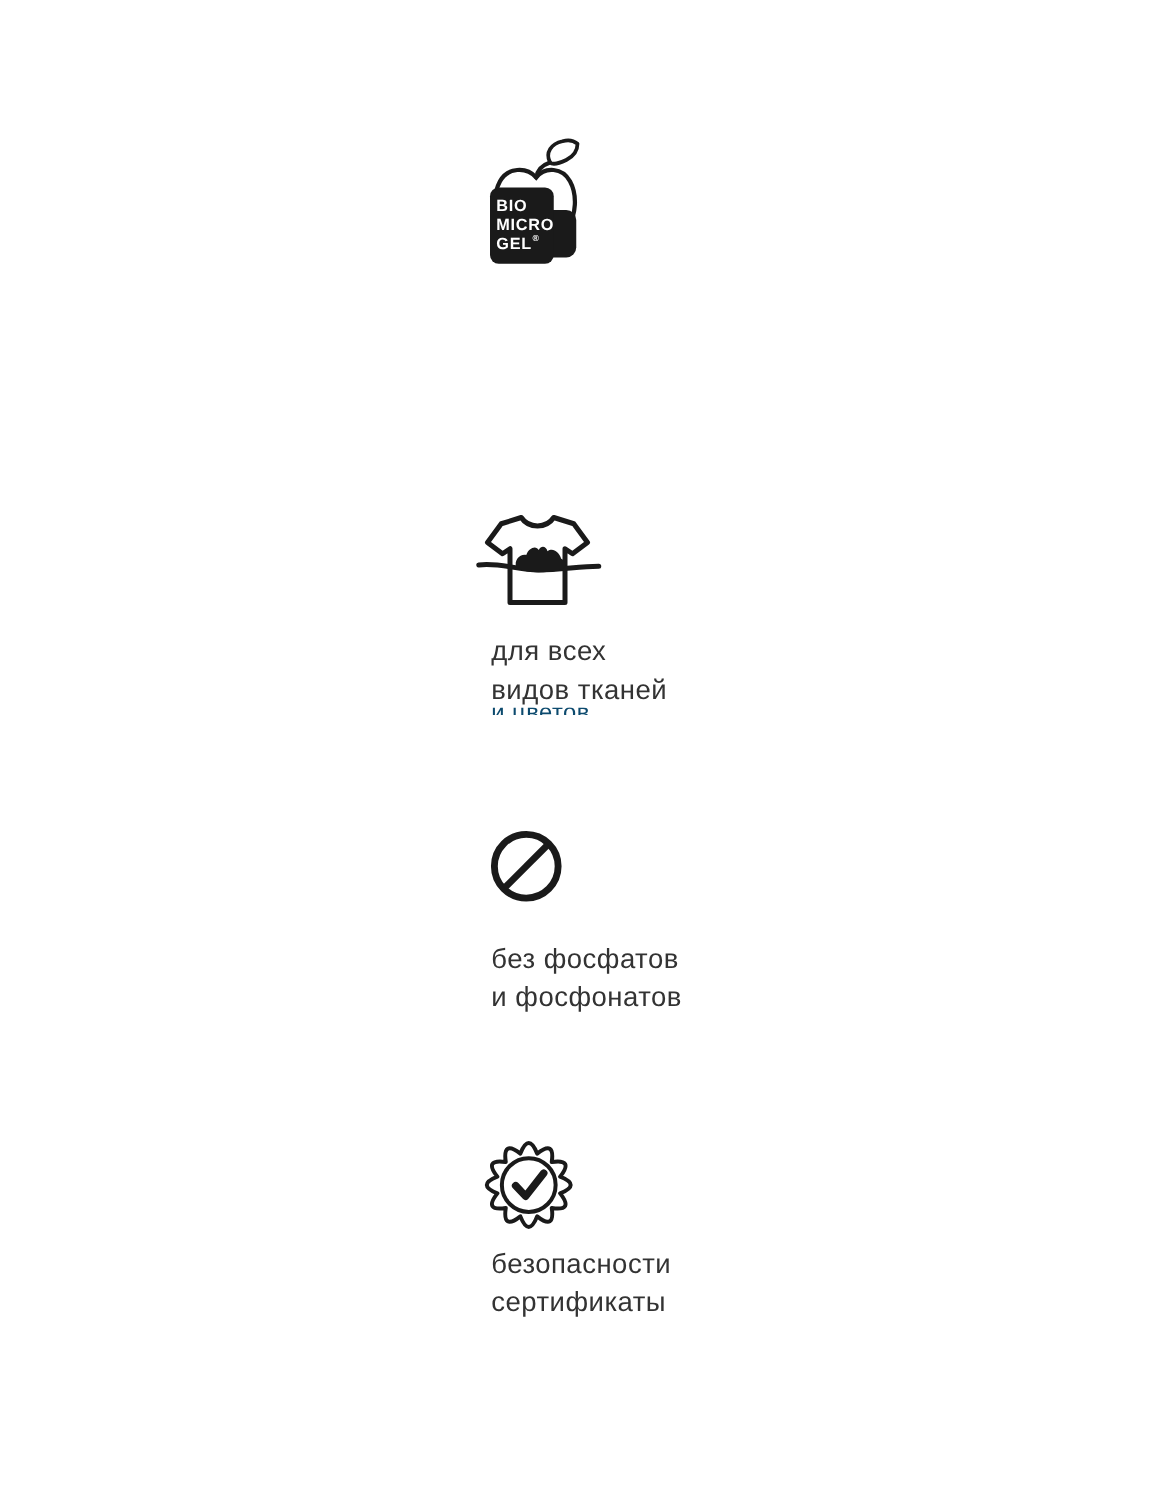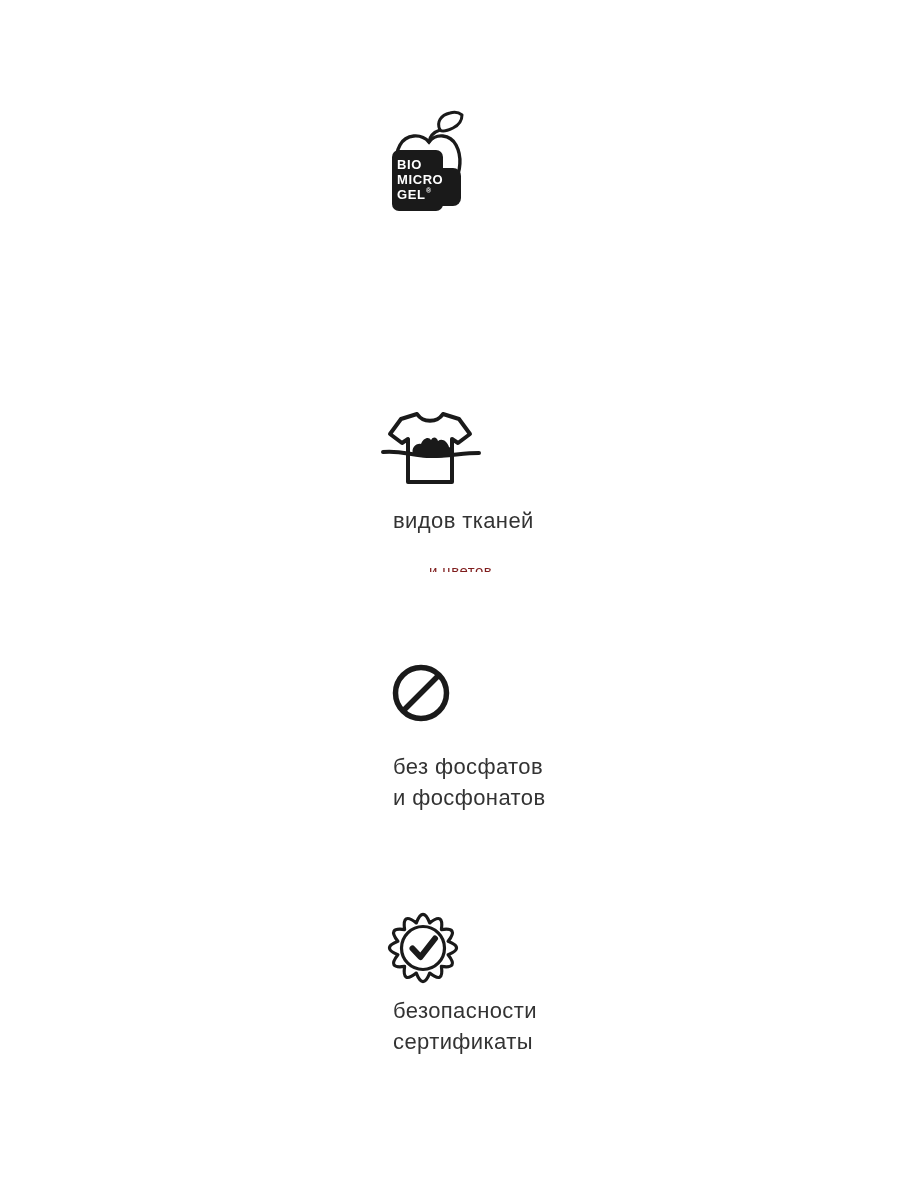--- a/index.html
+++ b/index.html
@@ -37,26 +37,25 @@
   .clipped-line {
     position: absolute;
     left: 393px;
     top: 566px;
     width: 200px;
     height: 6px;
     overflow: hidden;
   }
   .clipped-line span {
     display: block;
-    font-size: 15px;
+    font-size: 19px;
     line-height: 22px;
     letter-spacing: 0.4px;
     margin-top: -6px;
-    color: #7f1d1d;
-    margin-left: 36px;
+    color: #0c4a6e;
   }
 
   
   .icon-logo   { left: 390px; top: 112px; width: 76px; height: 102px; }
   .icon-shirt  { left: 383px; top: 410px; width: 96px; height: 76px; }
   .icon-ban    { left: 392px; top: 664px; width: 58px; height: 58px; }
   .icon-seal   { left: 387px; top: 912px; width: 72px; height: 72px; }
 
   svg { display: block; overflow: visible; }
 
@@ -101,20 +100,21 @@
 
     <path d="M34,4 L18,9 L7,24 L19,33 L25,29 L25,72 L69,72 L69,29 L75,33 L87,24
              L76,9 L60,4 C54,13 40,13 34,4 Z" fill="none" stroke="#1a1a1a" stroke-width="4" stroke-linejoin="round"></path>
 
     <path d="M0,42 C18,40 30,46 48,46 C66,46 80,43 96,43" fill="none" stroke="#1a1a1a" stroke-width="4" stroke-linecap="round"></path>
 
     <path d="M30,44 C28,38 33,33 38,34 C40,28 46,26 48,30 C50,26 54,27 55,31
              C59,28 64,31 66,37 C70,39 71,43 67,45 C58,49 38,49 30,44 Z" fill="#1a1a1a"></path>
   </svg>
   <div class="caption caption2">
+    <div>для всех</div>
     <div>видов тканей</div>
   </div>
   <div class="clipped-line">
     <span>и цветов</span>
   </div>
 
   <svg class="abs icon-ban" viewBox="0 0 58 58">
     <circle cx="29" cy="29" r="25.5" fill="none" stroke="#1a1a1a" stroke-width="5.5"></circle>
     <path d="M11.5,46.5 L46.5,11.5" fill="none" stroke="#1a1a1a" stroke-width="5.5"></path>
   </svg>

